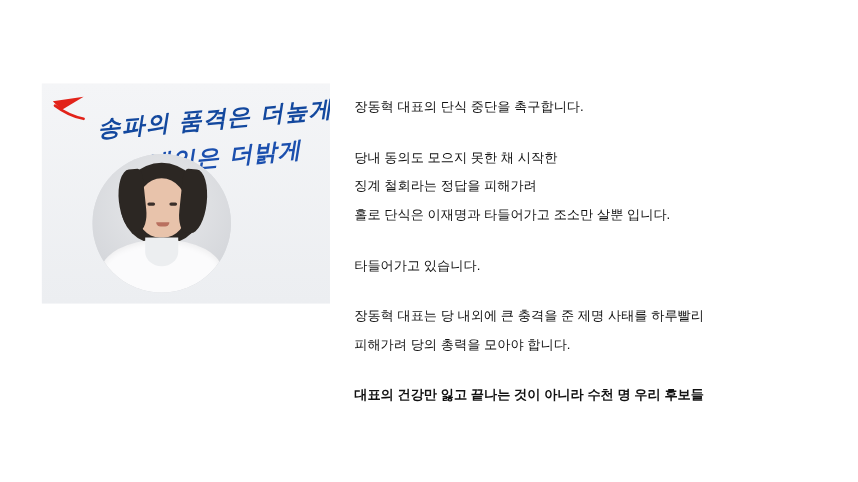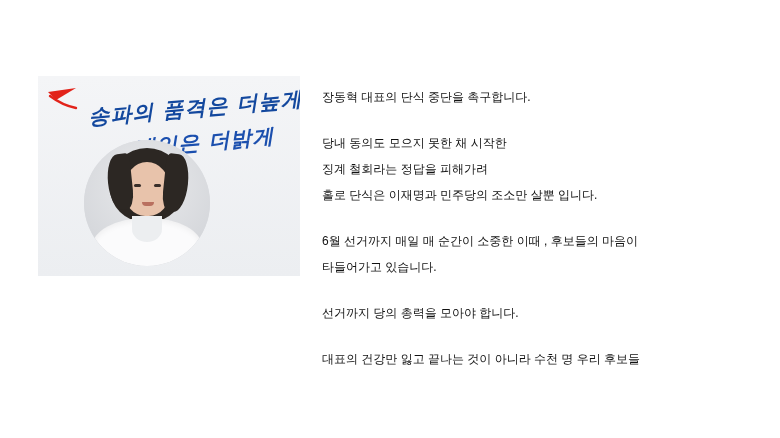--- a/index.html
+++ b/index.html
@@ -168,21 +168,21 @@
     left: 322px;
     top: 84px;
     width: 432px;
     color: #111111;
     font-size: 12px;
     line-height: 26px;
   }
   .para {
     margin: 0 0 20px 0;
   }
-  .para:last-child { margin-bottom: 0; }
+  .para:last-child { margin-bottom: 0; font-weight: bold; }
   .para .line { display: block; white-space: nowrap; }
 </style>
 </head>
 <body>
 
 <div class="page">
 
   <div class="card">
     <div class="card-inner"></div>
 
@@ -212,30 +212,30 @@
 
   <div class="text-block">
 
     <p class="para">
       <span class="line">장동혁 대표의 단식 중단을 촉구합니다.</span>
     </p>
 
     <p class="para">
       <span class="line">당내 동의도 모으지 못한 채 시작한</span>
       <span class="line">징계 철회라는 정답을 피해가려</span>
-      <span class="line">홀로 단식은 이재명과 민주당의 조소만 살뿐 입니다.</span>
-    </p>
-
-    <p class="para">
-      <span class="line">6월 선거까지 매일 매 순간이 소중한 이때 , 후보들의 마음이</span>
+      <span class="line">홀로 단식은 이재명과 타들어가고 조소만 살뿐 입니다.</span>
+    </p>
+
+    <p class="para">
       <span class="line">타들어가고 있습니다.</span>
     </p>
 
     <p class="para">
-      <span class="line">선거까지 당의 총력을 모아야 합니다.</span>
+      <span class="line">장동혁 대표는 당 내외에 큰 충격을 준 제명 사태를 하루빨리</span>
+      <span class="line">피해가려 당의 총력을 모아야 합니다.</span>
     </p>
 
     <p class="para">
       <span class="line">대표의 건강만 잃고 끝나는 것이 아니라 수천 명 우리 후보들</span>
     </p>
 
   </div>
 </div>
 
 </body></html>

